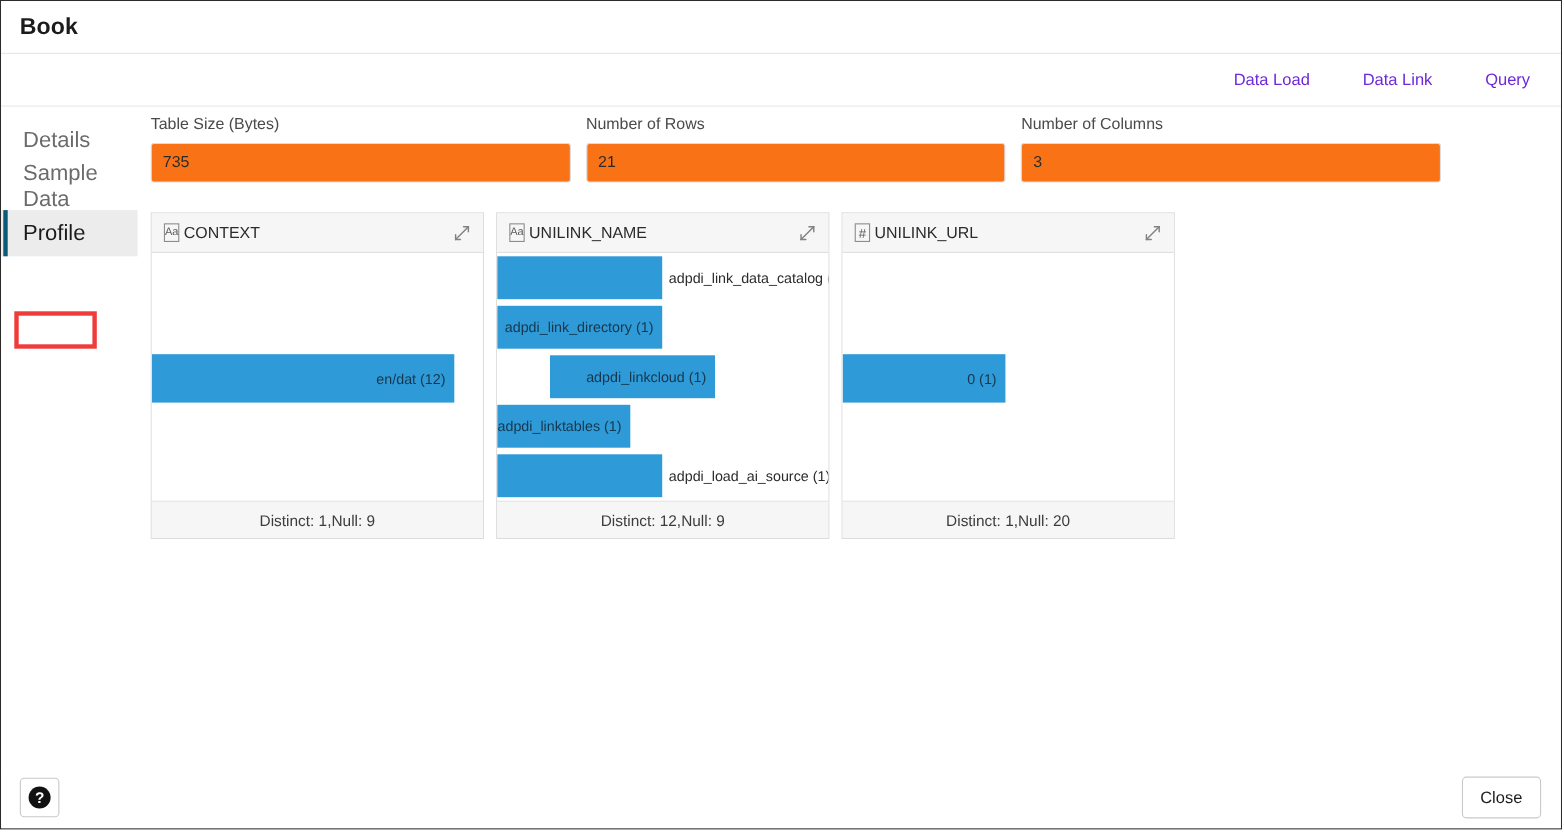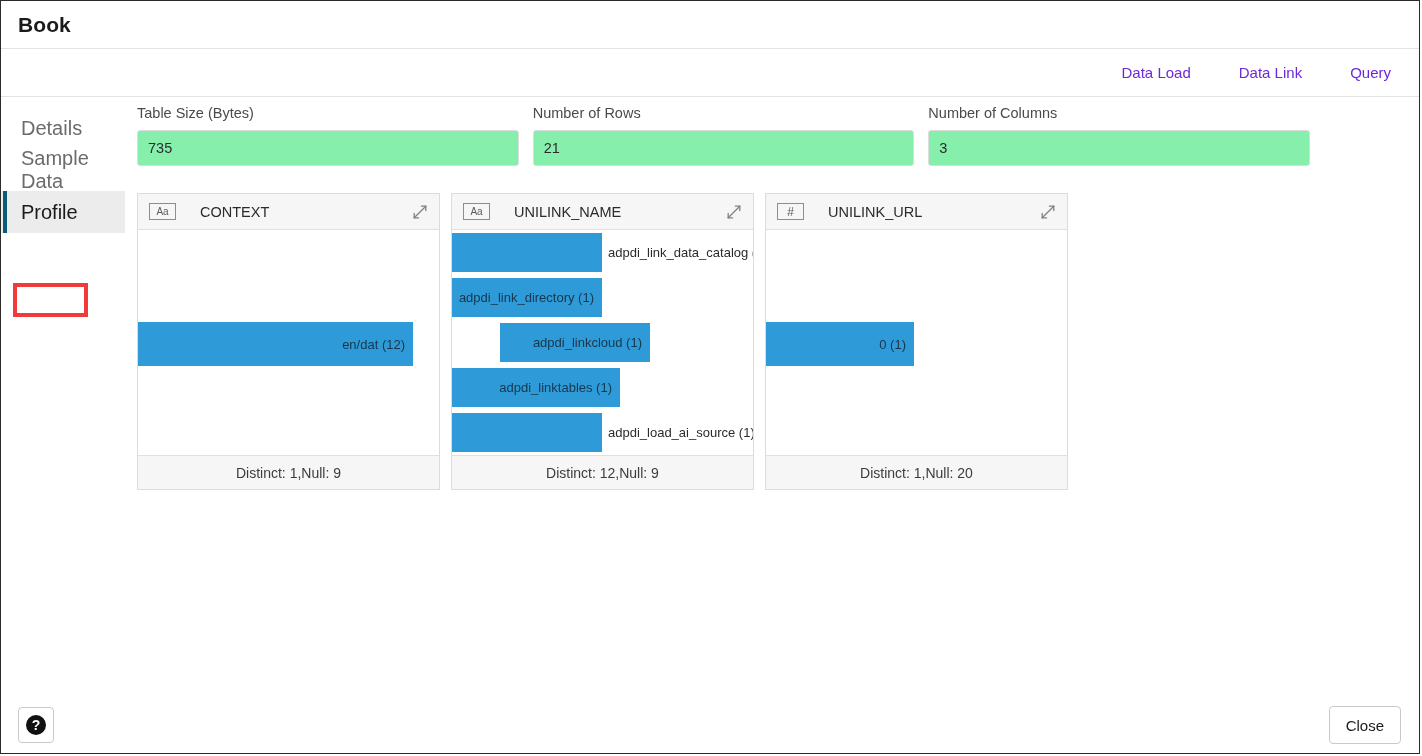--- a/index.html
+++ b/index.html
@@ -135,21 +135,21 @@
     color: #4a4a4a;
     margin-bottom: 9px;
     display: block;
   }
   .field-input {
     width: 100%;
     height: 36px;
     box-sizing: border-box;
     border: 1px solid #dcdcdc;
     border-radius: 3px;
-    background: #86efac;
+    background: #f97316;
     font-family: "Liberation Sans", sans-serif;
     font-size: 14.5px;
     color: #2b2b2b;
     padding: 0 10px;
     outline: none;
   }
 
   
   .cards-row {
     display: flex;
@@ -167,30 +167,30 @@
   .card-header {
     height: 36px;
     display: flex;
     align-items: center;
     padding: 0 10px 0 11px;
     box-sizing: border-box;
     background: #f6f6f6;
     border-bottom: 1px solid #e0e0e0;
   }
   .type-icon {
-    width: 27px;
+    width: 14px;
     height: 17px;
     border: 1px solid #8d8d8d;
     box-sizing: border-box;
     display: flex;
     align-items: center;
     justify-content: center;
     font-size: 10px;
     color: #5b5b5b;
-    margin-right: 24px;
+    margin-right: 4px;
     flex: none;
     line-height: 1;
     font-family: "Liberation Sans", sans-serif;
   }
   .type-icon.num { font-size: 12px; }
   .card-title {
     font-size: 14.5px;
     color: #2b2b2b;
     flex: 1;
     overflow: hidden;
@@ -394,21 +394,21 @@
                 <div class="bar" style="background: rgb(47, 154, 216); width: 150px;">
                   <span class="bar-label-in">adpdi_link_directory (1)</span>
                 </div>
               </div>
               <div class="bar-row" style="top: 93px; height: 39px; padding-left: 48px;">
                 <div class="bar" style="background: rgb(47, 154, 216); width: 150px;">
                   <span class="bar-label-in">adpdi_linkcloud (1)</span>
                 </div>
               </div>
               <div class="bar-row" style="top: 138px; height: 39px;">
-                <div class="bar" style="background: rgb(47, 154, 216); width: 168px;">
+                <div class="bar" style="background: rgb(47, 154, 216); width: 121px;">
                   <span class="bar-label-in">adpdi_linktables (1)</span>
                 </div>
               </div>
               <div class="bar-row" style="top: 183px; height: 39px;">
                 <div class="bar" style="background: rgb(47, 154, 216); width: 150px;"></div>
                 <span class="bar-label-out">adpdi_load_ai_source (1)</span>
               </div>
             </div>
             <div class="card-footer">Distinct: 12,Null: 9</div>
           </div>

